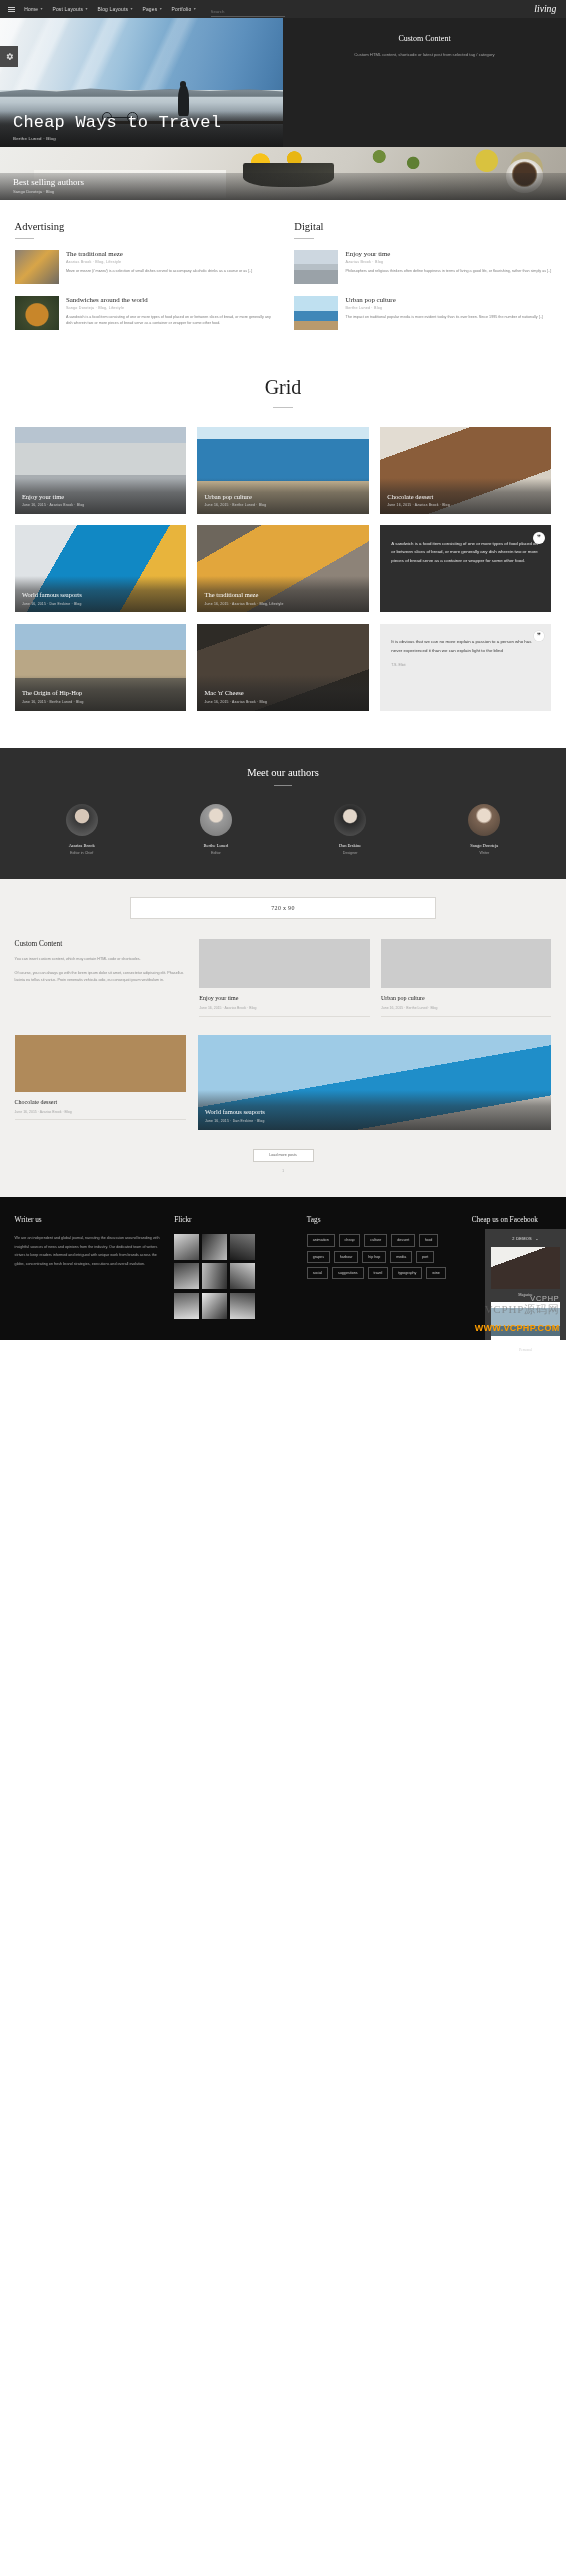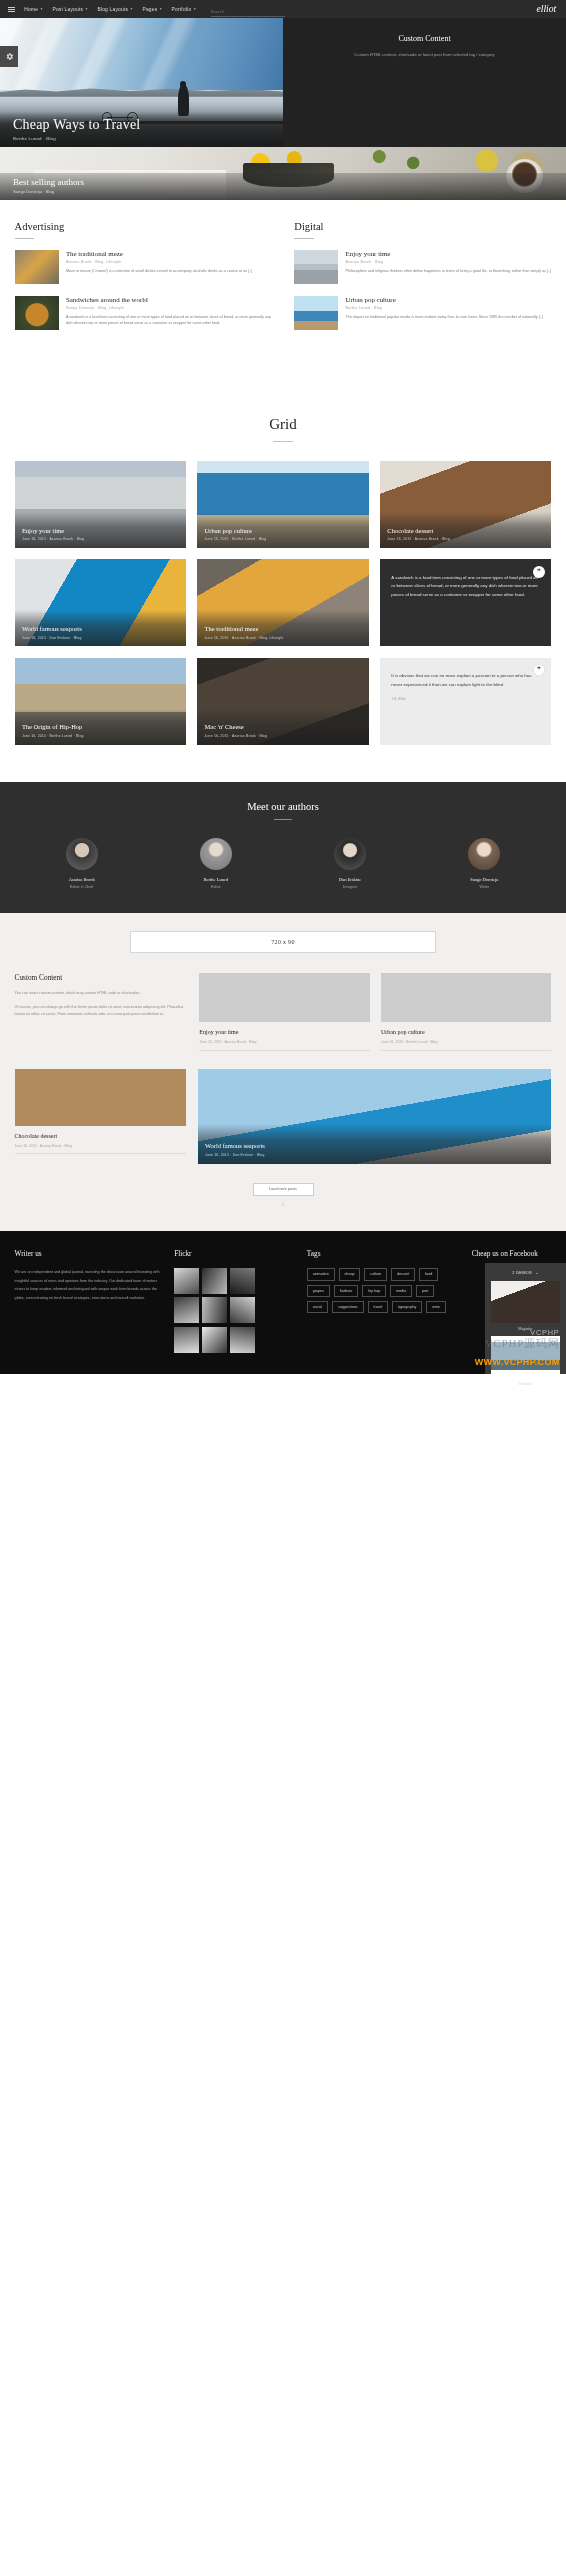--- a/index.html
+++ b/index.html
@@ -72,21 +72,21 @@
   .pier{
     position:absolute;left:30%;right:0;top:80%;height:2.4px;background:#2b2723;
   }
 
   .hero-caption{
     position:absolute; left:0; right:0; bottom:0; height:36px;
     background:linear-gradient(180deg, rgba(25,25,25,0) 0%, rgba(25,25,25,.55) 35%, rgba(22,22,22,.82) 100%);
     padding:8px 13px 6.5px;
     display:flex; flex-direction:column; justify-content:flex-end;
   }
-  .hero-title{ color:#fff; font-size:14px; font-family:Liberation Serif, serif; letter-spacing:0.2px; line-height:1.1;}
+  .hero-title{ color:#fff; font-size:17px; font-family:Liberation Mono, monospace; letter-spacing:0.2px; line-height:1.1;}
   .hero-meta{ color:#cfcfcf; font-size:4.4px; margin-top:3.2px; letter-spacing:0.2px;}
 
   .gear{
     position:absolute; left:0; top:27.5px; width:18px; height:21px;
     background:#4a4a4a; display:flex; align-items:center; justify-content:center; cursor:pointer; z-index:5;
   }
   .gear svg{width:9px;height:9px;fill:#d8d8d8;}
 
   .cc-box{ position:absolute; inset:0; padding:16px 27.5px; text-align:center;
     display:flex; flex-direction:column; align-items:center; justify-content:flex-start;}
@@ -138,21 +138,21 @@
   .post-m{ font-size:3.7px; color:#a8a8a8; margin:2.4px 0 4px; letter-spacing:0.2px;}
   .post-x{ font-size:3.7px; color:#7d7d7d; line-height:1.75;}
 
   .th-skate{background:linear-gradient(180deg,#cdd7e0 0 42%, #b6bfc6 42% 58%, #9aa2a8 58% 100%);}
   .th-graf{background:linear-gradient(180deg,#bfe0f0 0 45%, #3f87b8 45% 75%, #b99a6d 75% 100%);}
   .th-meze{background:linear-gradient(135deg,#8a7f73,#d8a548 45%,#6f6a62);}
   .th-sand{background:radial-gradient(circle at 50% 55%, #c8862a 0 38%, #3e4a2e 42%, #2c3a24 100%);}
 
   
   .grid-wrap{ padding:34px 0 0; }
-  .grid-h{ text-align:center; font-size:15px; font-family:"Liberation Serif", serif; color:#222; font-weight:400;margin-top:40px;}
+  .grid-h{ text-align:center; font-size:20px; font-family:"Liberation Serif", serif; color:#222; font-weight:400;}
   .grid-rule{ width:19.4px; height:0.8px; background:#c2c2c2; margin:8px auto 19.4px;}
   .grid{ display:grid; grid-template-columns:repeat(3,1fr); gap:11.3px; padding:0 14.6px; }
   .card{ position:relative; height:87px; overflow:hidden; background:#d5d5d5;}
   .card-cap{
     position:absolute; left:0; right:0; bottom:0; height:36px;
     background:linear-gradient(180deg, rgba(45,45,45,0) 0%, rgba(40,40,40,.5) 40%, rgba(30,30,30,.78) 100%);
     padding:0 7.3px 6.5px; display:flex; flex-direction:column; justify-content:flex-end;
   }
   .card-t{ color:#fff; font-size:6.5px; font-family:"Liberation Serif", serif; line-height:1.15;}
   .card-m{ color:#cfcfcf; font-size:3.4px; margin-top:3.2px; letter-spacing:0.2px;}
@@ -283,21 +283,21 @@
         <span class="caret">▾</span>
       </span>
     <span class="nav-item">
         <span>Portfolio</span>
         <span class="caret">▾</span>
       </span>
   </div>
   <div class="searchbox">
     <input type="text" placeholder="Search" style="">
   </div>
-  <div class="brand serif">elliot</div>
+  <div class="brand serif">living</div>
 </div>
 
 <div class="hero">
   <div class="hero-left">
     <div class="sky"></div>
     <div class="sea"></div>
     <div class="hills"></div>
     <div class="pier"></div>
     <div class="bike">
         <i></i>

